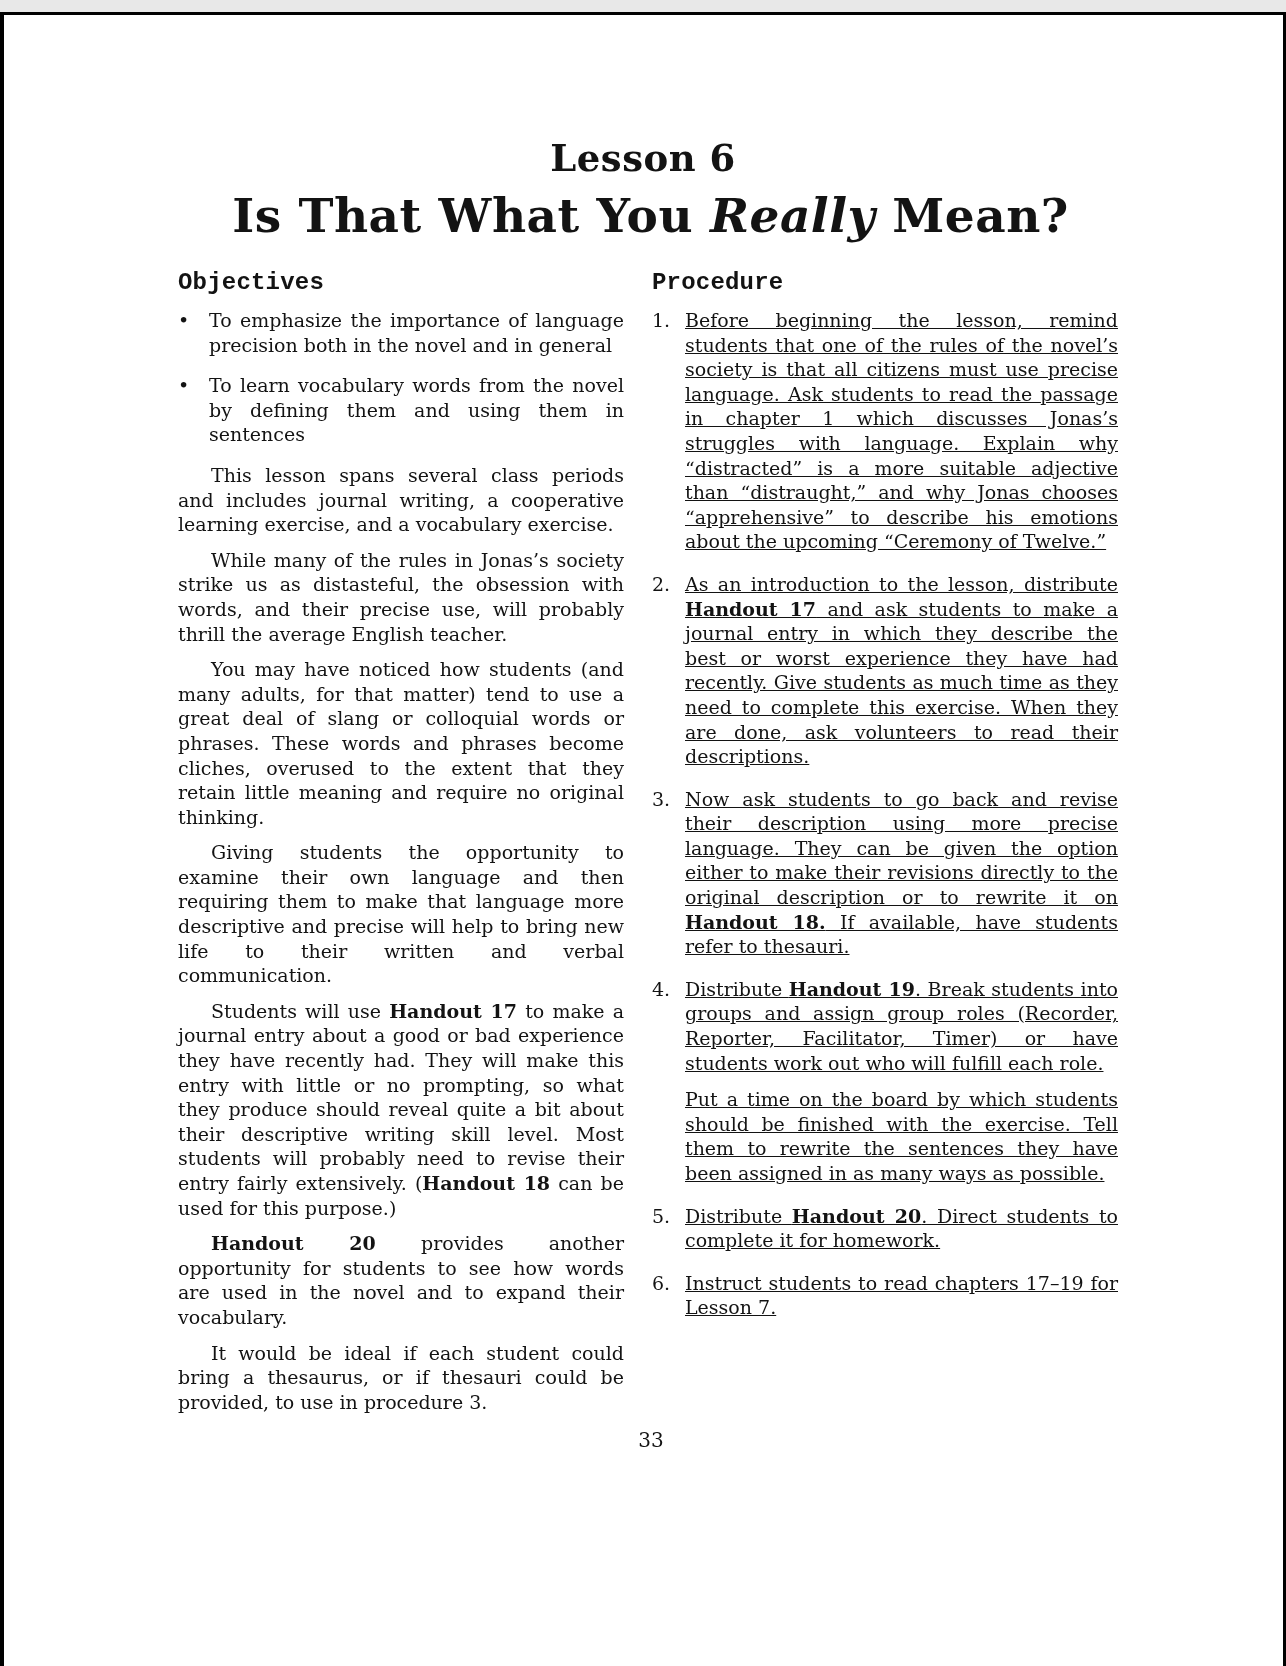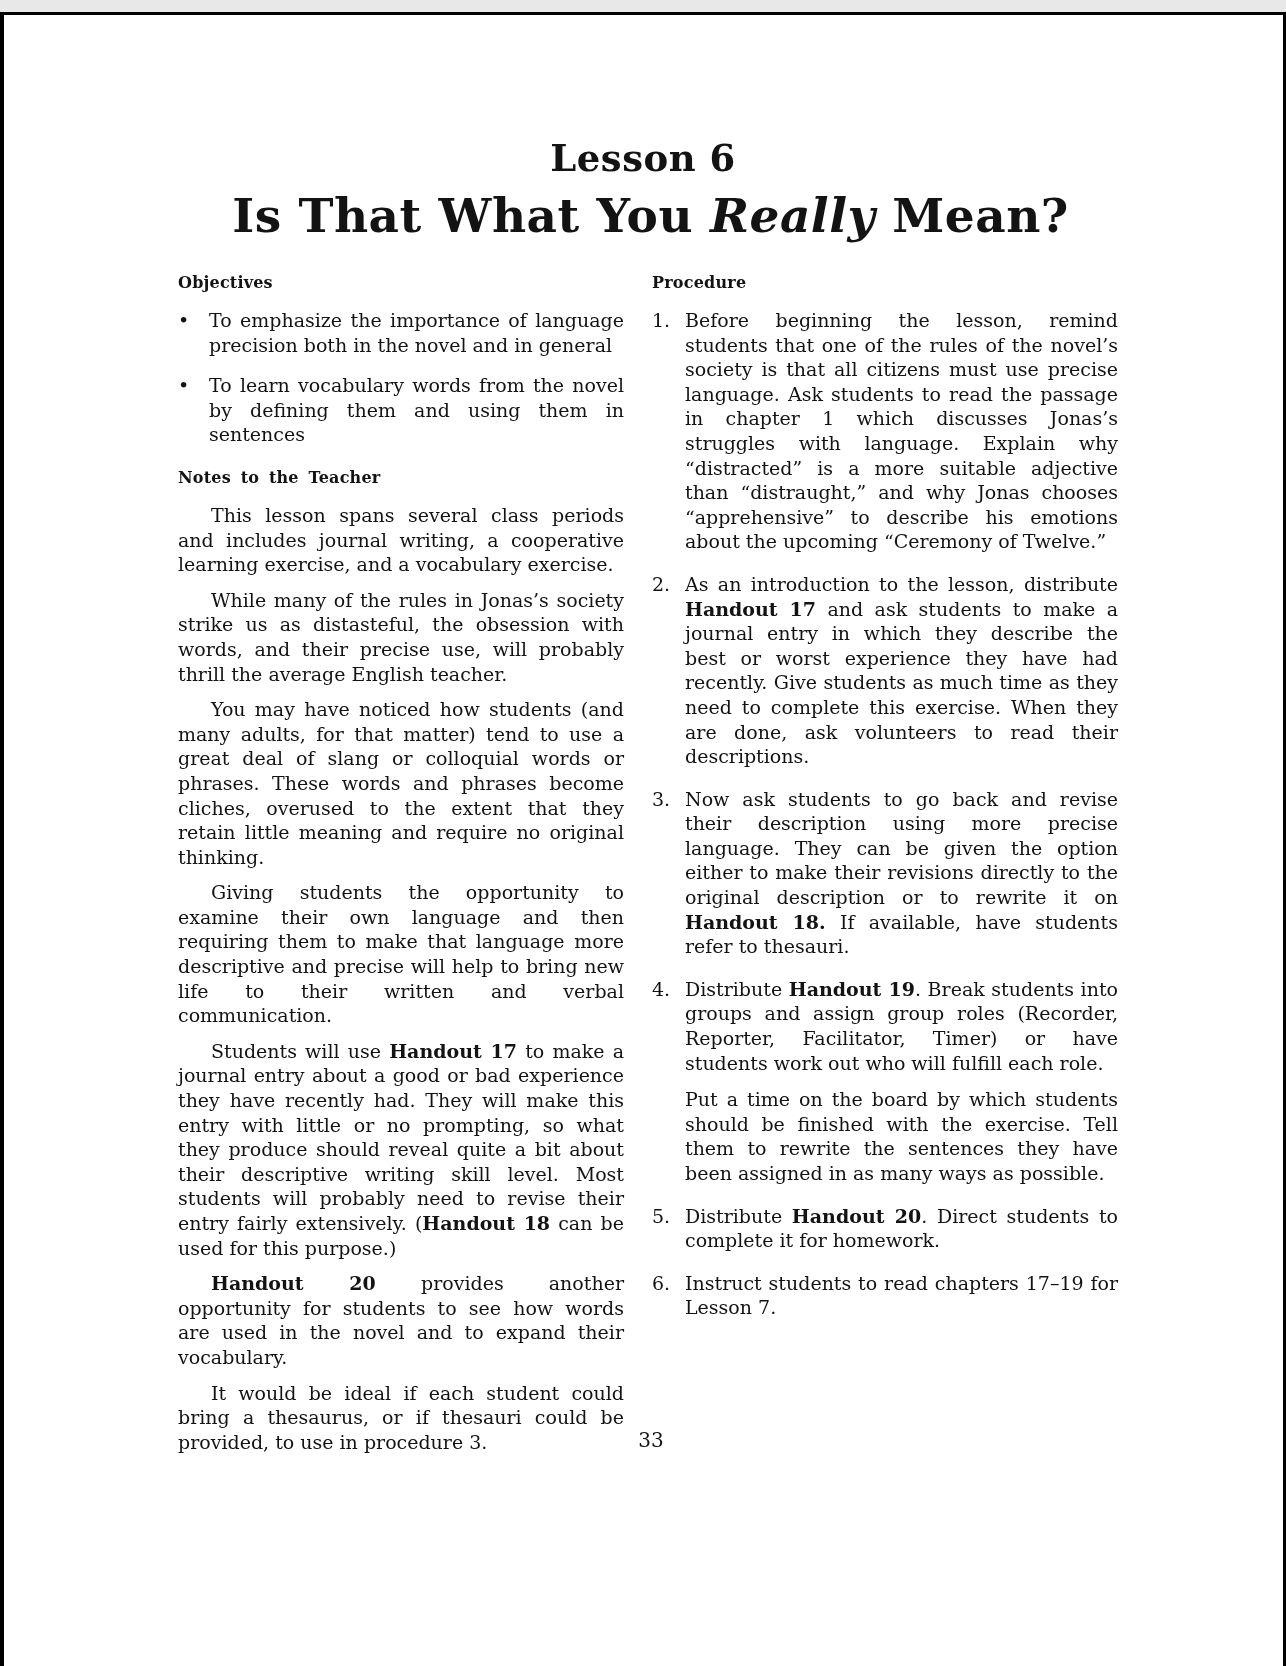--- a/index.html
+++ b/index.html
@@ -25,38 +25,38 @@
   .title-block { position: absolute; top: 124px; left: 0; width: 100%; text-align: center; }
   .lesson-number { font-size: 37px; font-weight: 700; letter-spacing: 0.5px; margin: 0; }
   .lesson-title  { font-size: 47px; font-weight: 700; margin: 8px 0 0 0; letter-spacing: 0.5px; padding-left: 15px; }
   .lesson-title i { font-style: italic; }
 
   .col { position: absolute; top: 256px; font-size: 19px; line-height: 24.6px; }
   .col-left  { left: 178px; width: 446px; }
   .col-right { left: 652px; width: 466px; }
 
   h2.sec-heading {
-    font-size: 16px; font-weight: 700; margin: 0 0 10px 0; line-height: 30px;
-    letter-spacing: 0.2px; word-spacing: 4px;
+    font-size: 24px; font-weight: 700; margin: 0 0 10px 0; line-height: 30px;
+    letter-spacing: 0.2px; word-spacing: 4px; font-family: Liberation Mono, monospace;
   }
   .heading-gap { margin-top: 30px; }
 
   ul.obj-list { list-style: none; margin: 0 0 14px 0; padding: 0; }
   ul.obj-list li { display: flex; margin: 0 0 16px 0; }
   ul.obj-list .bullet { width: 31px; flex: 0 0 31px; }
   ul.obj-list .li-text { flex: 1; text-align: justify; }
 
   .para { text-align: justify; text-indent: 33px; margin: 0 0 11px 0; }
   .para b { font-weight: 700; }
 
   ol.proc-list { list-style: none; margin: 0; padding: 0; }
   ol.proc-list > li { display: flex; margin: 0 0 18px 0; }
   ol.proc-list .num { width: 33px; flex: 0 0 33px; }
   ol.proc-list .li-body { flex: 1; }
-  ol.proc-list .li-body .ppara { text-align: justify; margin: 0; }
+  ol.proc-list .li-body .ppara { text-align: justify; margin: 0; text-decoration: underline; }
   ol.proc-list .li-body .ppara + .ppara { margin-top: 12px; }
 
   .footer { position: absolute; top: 1416px; left: 8px; width: 100%; text-align: center; font-size: 20px; }
 </style>
 </head>
 <body>
 
 <div class="page">
   <div class="frame"></div>
 
@@ -70,21 +70,20 @@
     <ul class="obj-list" id="objectives-list">
         <li>
           <span class="bullet">•</span>
           <div class="li-text"><span>To emphasize the importance of language precision both in the novel and in general</span></div>
         </li>
         <li>
           <span class="bullet">•</span>
           <div class="li-text"><span>To learn vocabulary words from the novel by defining them and using them in sentences</span></div>
         </li>
       </ul>
-    <h2 class="sec-heading heading-gap">Notes to the Teacher</h2>
     <div id="notes-paragraphs">
         <div class="para"><span>This lesson spans several class periods and includes journal writing, a cooperative learning exercise, and a vocabulary exercise.</span></div>
         <div class="para"><span>While many of the rules in Jonas’s society strike us as distasteful, the obsession with words, and their precise use, will probably thrill the average English teacher.</span></div>
         <div class="para"><span>You may have noticed how students (and many adults, for that matter) tend to use a great deal of slang or colloquial words or phrases. These words and phrases become cliches, overused to the extent that they retain little meaning and require no original thinking.</span></div>
         <div class="para"><span>Giving students the opportunity to examine their own language and then requiring them to make that language more descriptive and precise will help to bring new life to their written and verbal communication.</span></div>
         <div class="para"><span>Students will use </span><b>Handout 17</b><span> to make a journal entry about a good or bad experience they have recently had. They will make this entry with little or no prompting, so what they produce should reveal quite a bit about their descriptive writing skill level. Most students will probably need to revise their entry fairly extensively. (</span><b>Handout 18</b><span> can be used for this purpose.)</span></div>
         <div class="para"><b>Handout 20</b><span> provides another opportunity for students to see how words are used in the novel and to expand their vocabulary.</span></div>
         <div class="para"><span>It would be ideal if each student could bring a thesaurus, or if thesauri could be provided, to use in procedure 3.</span></div>
       </div>
   </div>

